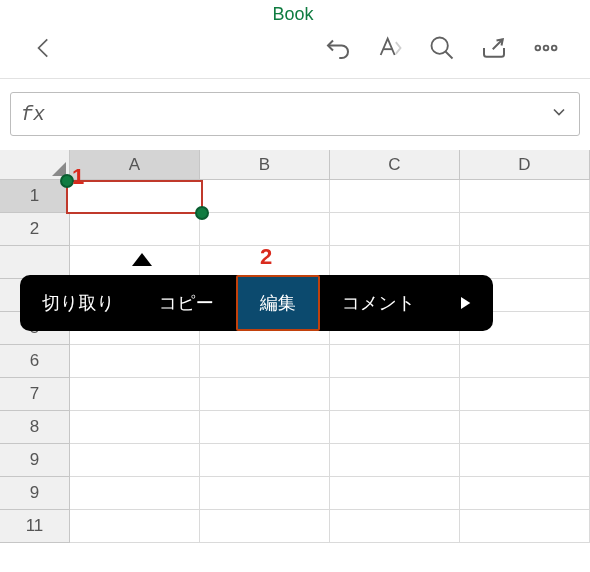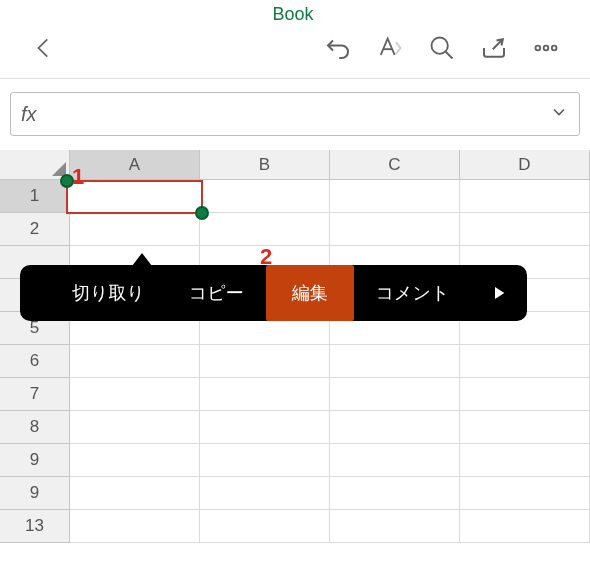--- a/index.html
+++ b/index.html
@@ -20,21 +20,21 @@
   .toolbar-sep {
     position: absolute; left: 0; right: 0; top: 78px; height: 1px; background: #e2e2e2;
   }
 
   
   .fxbar {
     position: absolute; left: 10px; right: 10px; top: 92px; height: 44px;
     background: #ffffff; border: 1px solid #bdbdbd; border-radius: 3px;
     display: flex; align-items: center; padding: 0 10px;
   }
-  .fx-label { font-family: Liberation Sans, sans-serif; font-style: italic; font-size: 20px; color: #5a5a5a; margin-right: 10px; }
+  .fx-label { font-family: Liberation Mono, monospace; font-style: italic; font-size: 20px; color: #5a5a5a; margin-right: 10px; }
   .fx-input { flex: 1; border: none; outline: none; font-size: 16px; background: transparent; }
   .fx-chevron { color: #5a5a5a; }
 
   
   .grid { position: absolute; left: 0; top: 150px; right: 0; bottom: 0; }
   .colhdr-row { display: flex; height: 30px; }
   .corner {
     width: 70px; height: 30px; background: #f0f0f0;
     border-right: 1px solid #c6c6c6; border-bottom: 1px solid #c6c6c6;
     position: relative;
@@ -82,30 +82,30 @@
   .anno2 { left: 260px; top: 244px; }
 
   
   .ctx-arrow {
     position: absolute; left: 132px; top: 253px;
     width: 0; height: 0;
     border-left: 10px solid transparent; border-right: 10px solid transparent;
     border-bottom: 13px solid #000000;
   }
   .ctxmenu {
-    position: absolute; left: 20px; top: 265px; height: 56px;
+    position: absolute; left: 20px; top: 275px; height: 56px;
     background: #000000; border-radius: 10px;
-    display: flex; align-items: center; color: #ffffff; padding-left: 30px;
+    display: flex; align-items: center; color: #ffffff;
   }
   .ctx-item {
     padding: 0 22px; height: 100%; display: flex; align-items: center;
     font-size: 18px; white-space: nowrap;
   }
   .ctx-item.hl {
-    background: #c2410c; border: 4px solid #c2410c; border-radius: 2px;
+    background: #0c4a6e; border: 2px solid #c2410c; border-radius: 2px;
   }
   .ctx-more {
     padding: 0 20px; height: 100%; display: flex; align-items: center;
   }
 </style>
 </head>
 <body>
 
 <div class="title">Book</div>
 
@@ -235,21 +235,21 @@
       <div class="cell"></div>
     </div>
   <div class="body-row">
       <div class="rowhdr">9</div>
       <div class="cell"></div>
       <div class="cell"></div>
       <div class="cell"></div>
       <div class="cell"></div>
     </div>
   <div class="body-row">
-      <div class="rowhdr">13</div>
+      <div class="rowhdr">11</div>
       <div class="cell"></div>
       <div class="cell"></div>
       <div class="cell"></div>
       <div class="cell"></div>
     </div>
 </div>
 
 <div class="selection">
   <div class="sel-handle tl"></div>
   <div class="sel-handle br"></div>

